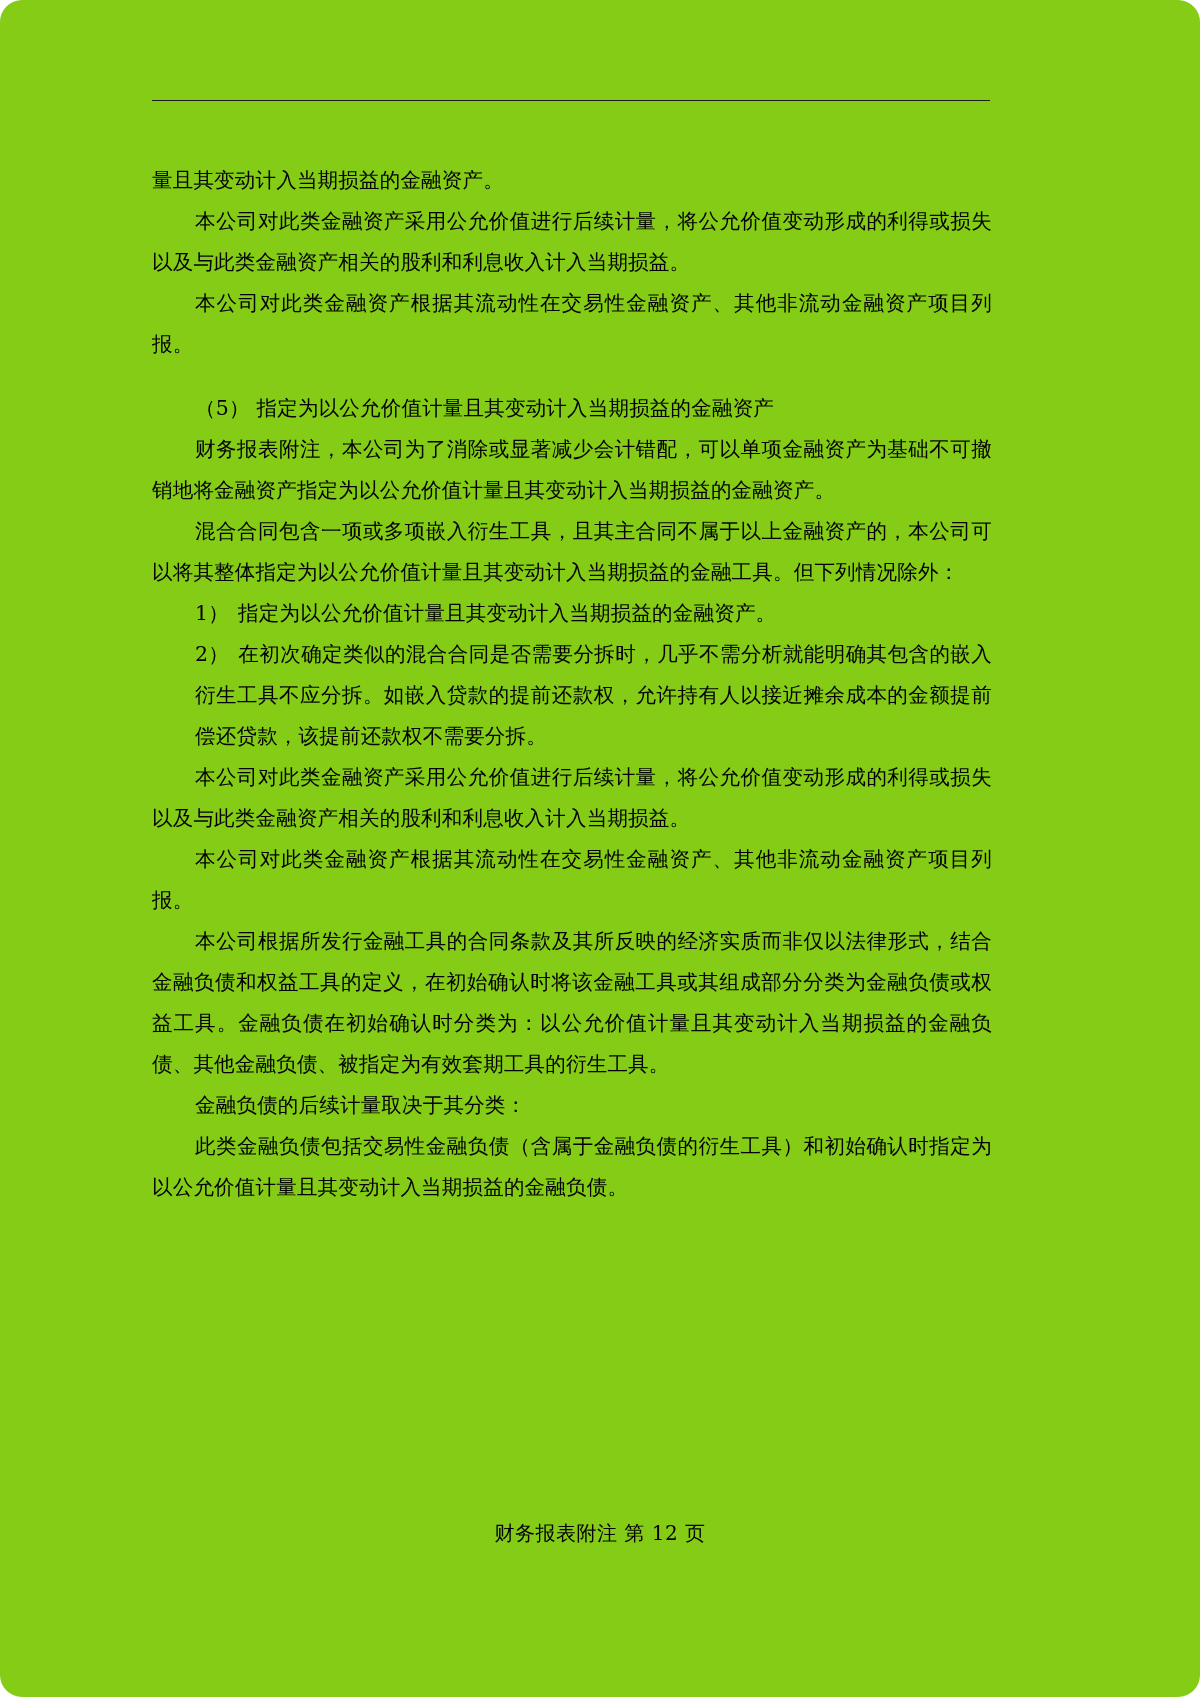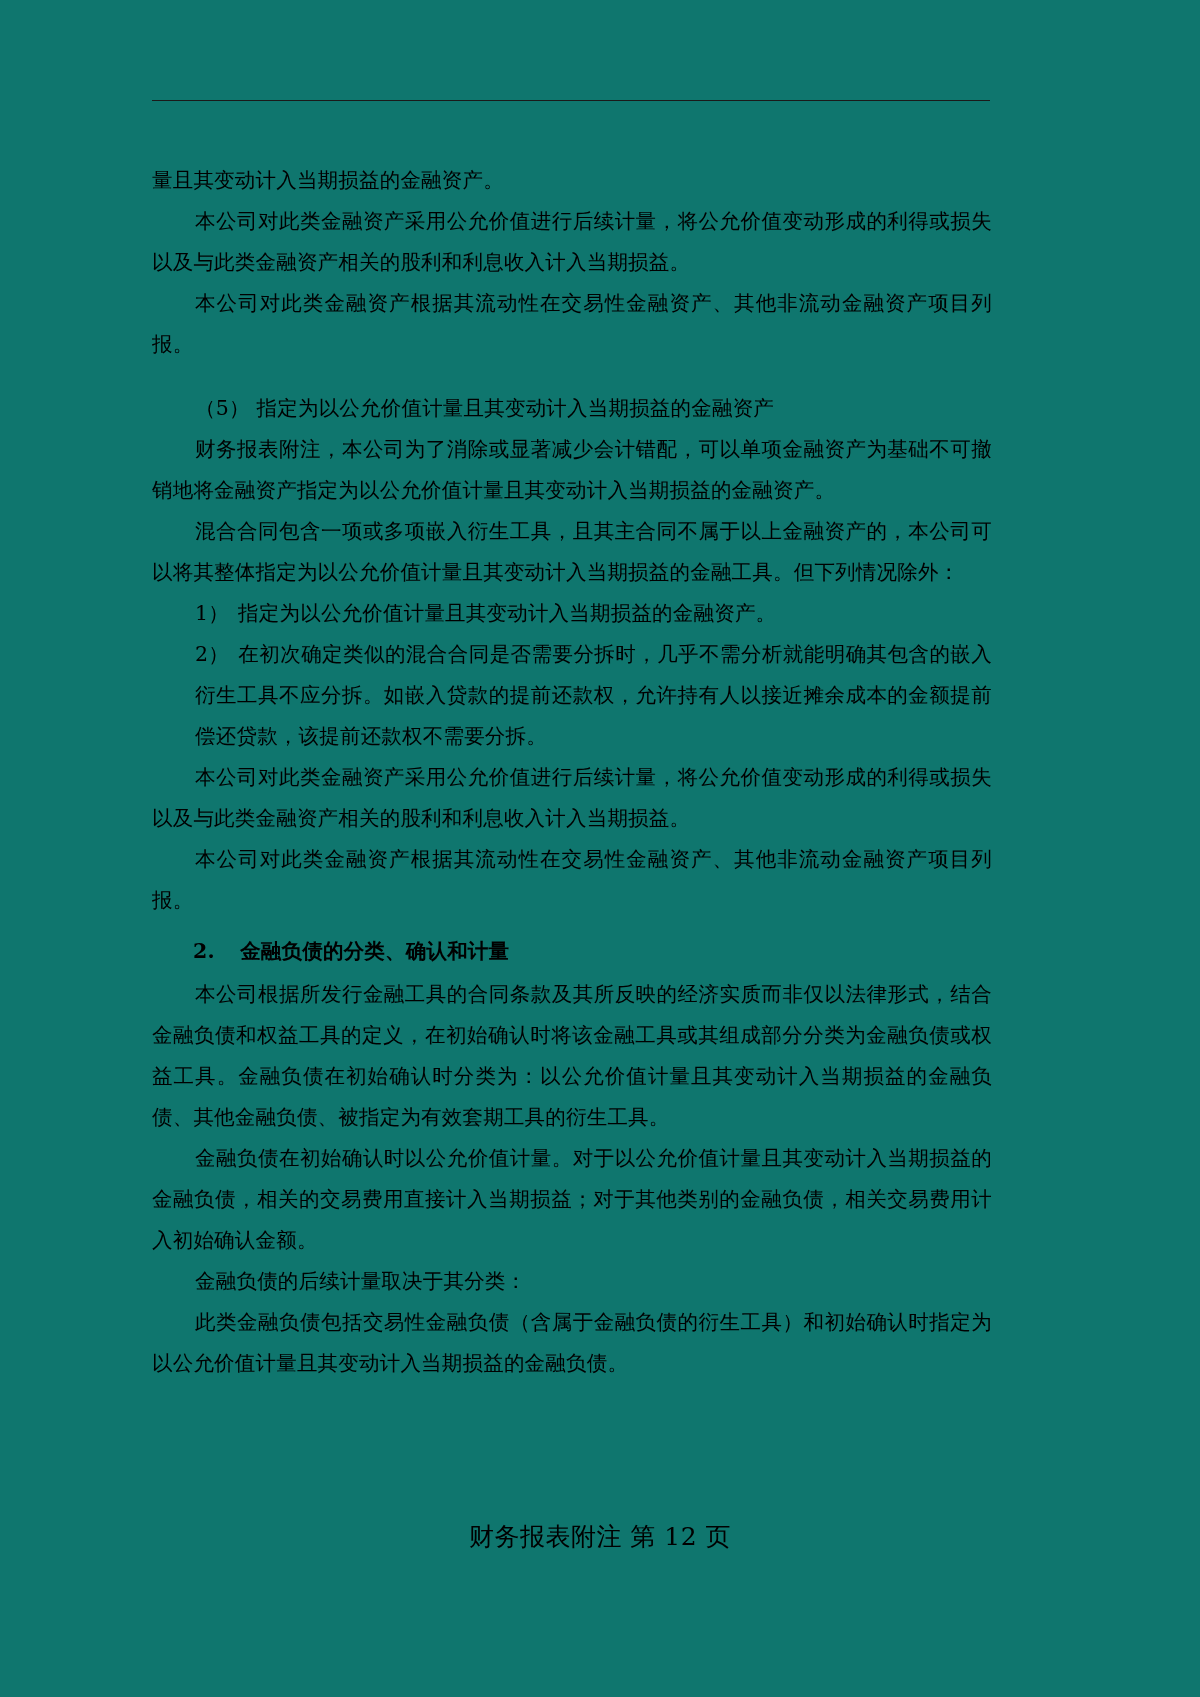--- a/index.html
+++ b/index.html
@@ -5,24 +5,25 @@
   html, body {
     margin: 0;
     padding: 0;
     background: #ffffff;
   }
   .page {
     position: relative;
     width: 1200px;
     height: 1697px;
     margin: 0 auto;
-    background: #0f766e;
+    background: #84cc16;
     box-sizing: border-box;
     font-family: "DejaVu Serif", "Liberation Serif", serif;
     color: #000000;
+    border-radius: 22px;
   }
   .header-rule {
     position: absolute;
     left: 152px;
     top: 100px;
     width: 838px;
     height: 0;
     border-top: 1.5px solid #1a1a1a;
   }
   .content {
@@ -72,21 +73,21 @@
   p.heading .hnum {
     display: inline-block;
     width: 2.3em;
   }
   .footer {
     position: absolute;
     left: 0;
     top: 1520px;
     width: 1200px;
     text-align: center;
-    font-size: 25px;
+    font-size: 20px;
     font-family: "DejaVu Serif", "Liberation Serif", serif;
     letter-spacing: 0.5px;
   }
 </style>
 </head>
 <body>
 
 <div class="page">
 
   <div class="header-rule"></div>
@@ -106,25 +107,23 @@
     <p class="indent">混合合同包含一项或多项嵌入衍生工具，且其主合同不属于以上金融资产的，本公司可以将其整体指定为以公允价值计量且其变动计入当期损益的金融工具。但下列情况除外：</p>
 
     <p class="listnum2"><span class="num">1）</span><span>指定为以公允价值计量且其变动计入当期损益的金融资产。</span></p>
 
     <p class="listnum2"><span class="num">2）</span><span>在初次确定类似的混合合同是否需要分拆时，几乎不需分析就能明确其包含的嵌入衍生工具不应分拆。如嵌入贷款的提前还款权，允许持有人以接近摊余成本的金额提前偿还贷款，该提前还款权不需要分拆。</span></p>
 
     <p class="indent">本公司对此类金融资产采用公允价值进行后续计量，将公允价值变动形成的利得或损失以及与此类金融资产相关的股利和利息收入计入当期损益。</p>
 
     <p class="indent">本公司对此类金融资产根据其流动性在交易性金融资产、其他非流动金融资产项目列报。</p>
 
-    <p class="heading"><span class="hnum">2.</span><span>金融负债的分类、确认和计量</span></p>
 
     <p class="indent">本公司根据所发行金融工具的合同条款及其所反映的经济实质而非仅以法律形式，结合金融负债和权益工具的定义，在初始确认时将该金融工具或其组成部分分类为金融负债或权益工具。金融负债在初始确认时分类为：以公允价值计量且其变动计入当期损益的金融负债、其他金融负债、被指定为有效套期工具的衍生工具。</p>
 
-    <p class="indent">金融负债在初始确认时以公允价值计量。对于以公允价值计量且其变动计入当期损益的金融负债，相关的交易费用直接计入当期损益；对于其他类别的金融负债，相关交易费用计入初始确认金额。</p>
 
     <p class="indent">金融负债的后续计量取决于其分类：</p>
 
 
     <p class="indent">此类金融负债包括交易性金融负债（含属于金融负债的衍生工具）和初始确认时指定为以公允价值计量且其变动计入当期损益的金融负债。</p>
 
 
   </div>
 
   <div class="footer">财务报表附注  第 12 页</div>

